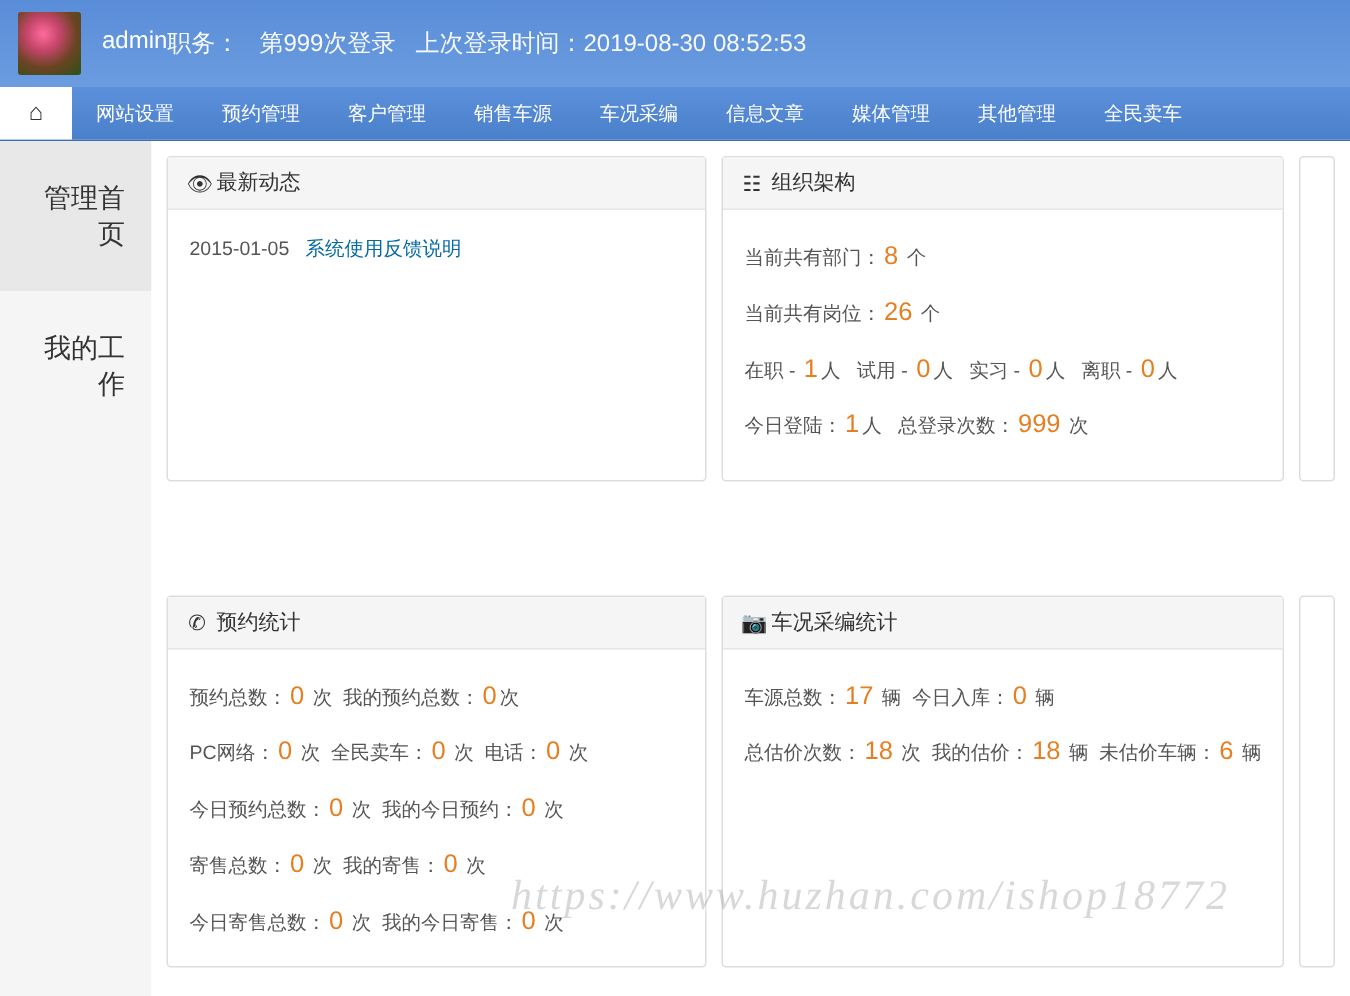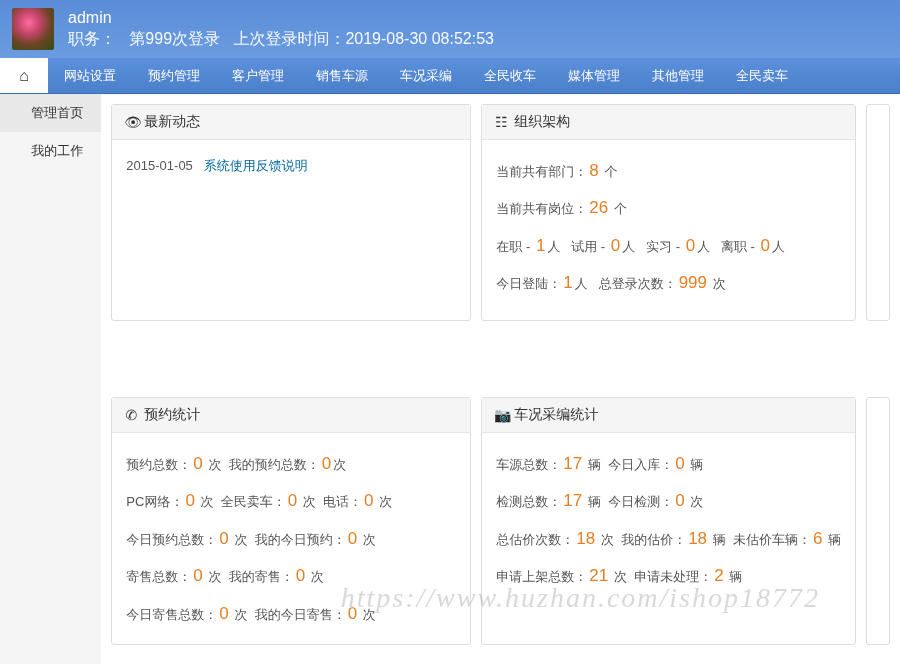--- a/index.html
+++ b/index.html
@@ -1,27 +1,27 @@
 <!DOCTYPE html>
 <html><head>
 <meta charset="utf-8">
 <style>
 * { margin: 0; padding: 0; box-sizing: border-box; }
 body { font-family: "Microsoft YaHei", Arial, sans-serif; font-size: 13px; color: #333; background: #fff; width: 900px; overflow: hidden; }
 .header { background: linear-gradient(to bottom, #5a8dd8, #6b9ce0); height: 58px; padding: 8px 12px; display: flex; align-items: center; color: #fff; }
 .avatar { width: 42px; height: 42px; background: radial-gradient(circle at 40% 35%, #ff6b9d 0%, #c44569 30%, #6b4423 60%, #2d5016 100%); border-radius: 2px; margin-right: 14px; }
-.user-info { display: flex; flex-direction: column; }
+.user-info { display: flex; }
 .username { font-size: 16px; font-weight: 400; margin-bottom: 2px; }
 .user-meta { font-size: 16px; opacity: 0.95; }
 .navbar { background: linear-gradient(to bottom, #5c90dc, #4a7fc9); height: 36px; display: flex; align-items: stretch; border-bottom: 1px solid #3a6db8; }
 .home-btn { width: 48px; background: #fff; display: flex; align-items: center; justify-content: center; color: #333; font-size: 16px; }
 .nav-item { padding: 0 16px; color: #fff; display: flex; align-items: center; font-size: 13px; cursor: pointer; }
 .body-wrap { display: flex; }
 .sidebar { width: 130px; background: #f5f5f5; min-height: 570px; }
-.sidebar-item { padding: 10px 18px; font-size: 13px; text-align: right; cursor: pointer; }
+.sidebar-item { padding: 26px 18px; font-size: 18px; text-align: right; cursor: pointer; }
 .sidebar-item.active { background: #e8e8e8; }
 .main { flex: 1; padding: 10px; background: #fff; }
 .panels-row { display: flex; gap: 10px; margin-bottom: 16px; }
 .panel { border: 1px solid #ddd; border-radius: 3px; background: #fff; }
 .panel-left { width: 360px; }
 .panel-right { flex: 1; min-width: 0; }
 .panel-edge { width: 24px; border: 1px solid #ddd; border-radius: 3px; }
 .panel-header { background: #f5f5f5; border-bottom: 1px solid #e5e5e5; padding: 8px 12px; font-size: 14px; display: flex; align-items: center; gap: 6px; }
 .panel-body { padding: 12px 14px; font-size: 13px; line-height: 2.2; color: #555; }
 .num { color: #e67e22; font-size: 17px; font-weight: 400; margin: 0 2px; }
@@ -47,21 +47,21 @@
 
 <div class="navbar">
   <div class="home-btn">
       <span class="icon">⌂</span>
     </div>
   <div class="nav-item">网站设置</div>
   <div class="nav-item">预约管理</div>
   <div class="nav-item">客户管理</div>
   <div class="nav-item">销售车源</div>
   <div class="nav-item">车况采编</div>
-  <div class="nav-item">全民收车</div>
+  <div class="nav-item">信息文章</div>
   <div class="nav-item">媒体管理</div>
   <div class="nav-item">其他管理</div>
   <div class="nav-item">全民卖车</div>
 </div>
 
 <div class="body-wrap">
   <div class="sidebar">
     <div class="sidebar-item active">管理首页</div>
     <div class="sidebar-item">我的工作</div>
   </div>
@@ -121,23 +121,21 @@
         </div>
       </div>
 
       <div class="panel panel-right">
         <div class="panel-header">
           <span class="icon">📷</span>
           <span>车况采编统计</span>
         </div>
         <div class="panel-body">
           <div class="stat-line"><span>车源总数：</span><span class="num">17</span><span> 辆</span>&nbsp;&nbsp;<span>今日入库：</span><span class="num">0</span><span> 辆</span></div>
-          <div class="stat-line"><span>检测总数：</span><span class="num">17</span><span> 辆</span>&nbsp;&nbsp;<span>今日检测：</span><span class="num">0</span><span> 次</span></div>
           <div class="stat-line"><span>总估价次数：</span><span class="num">18</span><span> 次</span>&nbsp;&nbsp;<span>我的估价：</span><span class="num">18</span><span> 辆</span>&nbsp;&nbsp;<span>未估价车辆：</span><span class="num">6</span><span> 辆</span></div>
-          <div class="stat-line"><span>申请上架总数：</span><span class="num">21</span><span> 次</span>&nbsp;&nbsp;<span>申请未处理：</span><span class="num">2</span><span> 辆</span></div>
         </div>
       </div>
 
       <div class="panel-edge"></div>
     </div>
 
   </div>
 </div>
 
 <div class="watermark">https://www.huzhan.com/ishop18772</div>

